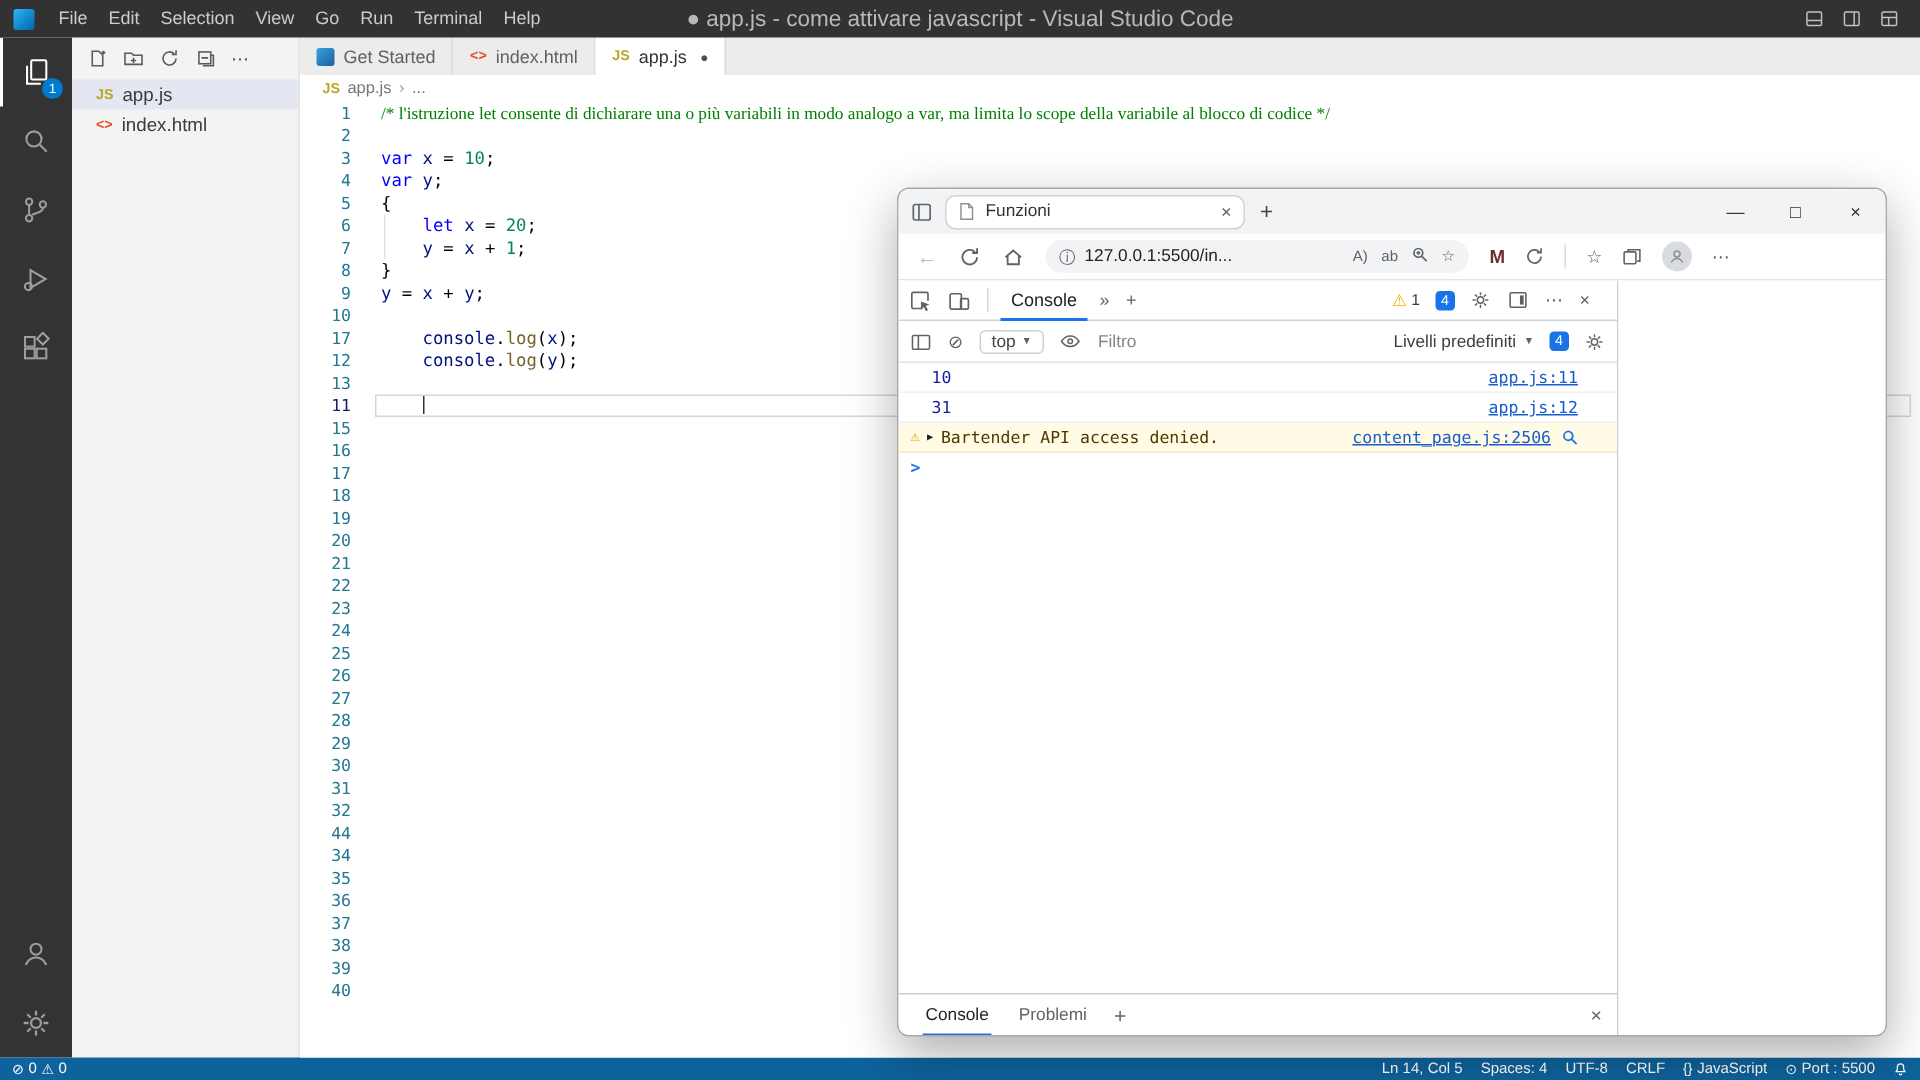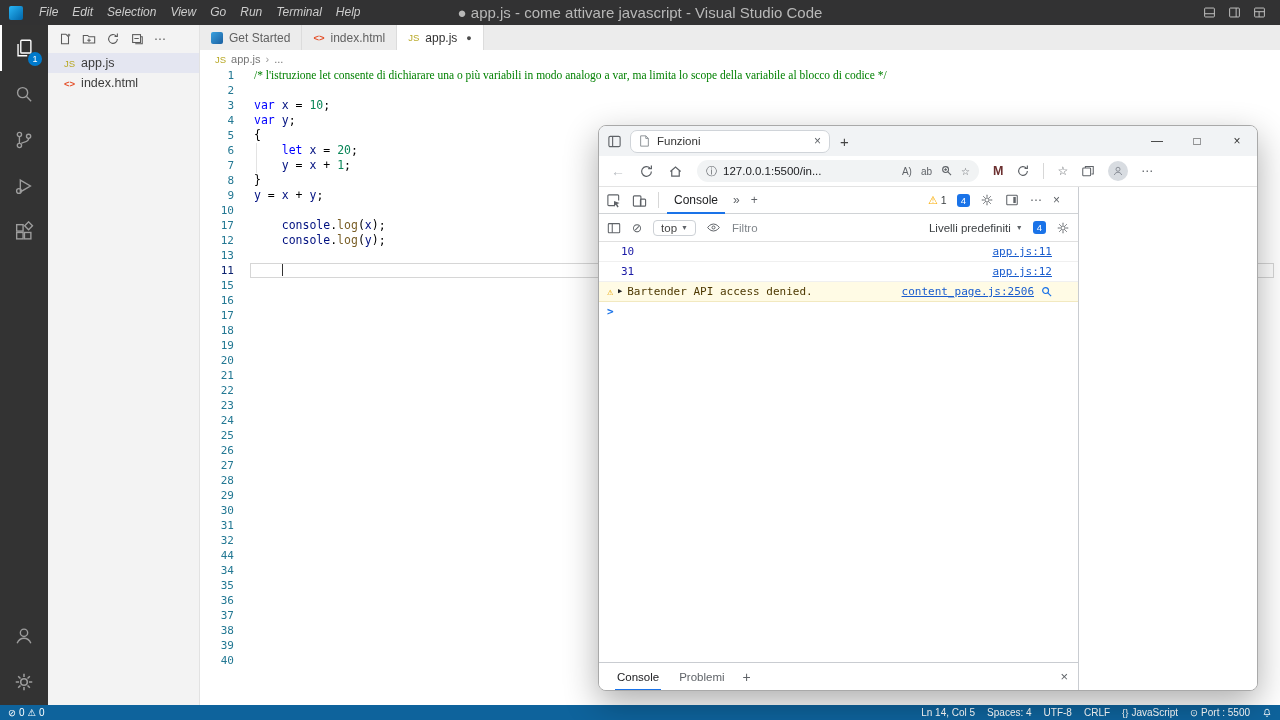--- a/index.html
+++ b/index.html
@@ -3,40 +3,40 @@
 <meta charset="utf-8">
 <style>
   * { margin:0; padding:0; box-sizing:border-box; }
   html,body { width:1280px; height:720px; overflow:hidden; font-family:"Liberation Sans",sans-serif; background:#fff; }
   #screen { position:relative; width:1280px; height:720px; background:#fff; overflow:hidden; }
 
   
   .vsc { position:absolute; inset:0; display:flex; flex-direction:column; }
   .vsc-titlebar { height:25px; background:#323233; display:flex; align-items:center; color:#cccccc; font-size:12px; position:relative; flex:none; }
   .vsc-logo { width:14px; height:14px; margin:0 9px 0 9px; border-radius:2px; background:linear-gradient(135deg,#29b6f6,#0065a9); flex:none; }
-  .vsc-menus { display:flex;font-style:italic; }
+  .vsc-menus { display:flex; }
   .vsc-menus .menu-item { padding:0 7px; line-height:25px; cursor:default; }
   .vsc-wintitle { position:absolute; left:50%; transform:translateX(-50%); color:#b8b8b8; font-size:15px; white-space:nowrap; }
   .vsc-tb-right { margin-left:auto; display:flex; gap:12px; padding-right:14px; color:#c2c2c2; align-items:center; }
   .vsc-tb-right svg { display:block; }
 
   .vsc-main { flex:1; display:flex; min-height:0; }
   .vsc-activitybar { width:48px; background:#333333; display:flex; flex-direction:column; align-items:center; flex:none; }
   .ab-icon { width:48px; height:46px; display:flex; align-items:center; justify-content:center; color:#9d9d9d; position:relative; cursor:pointer; }
   .ab-icon.active { color:#ffffff; box-shadow:inset 2px 0 0 #ffffff; }
   .ab-badge { position:absolute; right:6px; bottom:5px; min-width:14px; height:14px; border-radius:8px; background:#007acc; color:#fff; font-size:9px; display:flex; align-items:center; justify-content:center; padding:0 3px; }
   .ab-spacer { flex:1; }
 
   .vsc-sidebar { width:152px; background:#f3f3f3; border-right:1px solid #e2e2e2; flex:none; font-size:12.5px; color:#3b3b3b; }
   .sb-actions { height:28px; display:flex; align-items:center; gap:10px; padding:0 10px; color:#5a5a5a; }
   .sb-actions svg { display:block; }
   .sb-more { font-size:12px; color:#5a5a5a; }
   .file-row { display:flex; align-items:center; height:20px; padding-left:16px; gap:6px; cursor:pointer; white-space:nowrap; }
   .file-row.selected { background:#e4e6f1; }
-  .fi-js { color:#b8a825; font-weight:normal; font-size:9.5px; letter-spacing:0; }
+  .fi-js { color:#b8a825; font-weight:bold; font-size:9.5px; letter-spacing:0; }
   .fi-html { color:#e44d26; font-weight:bold; font-size:9.5px; }
 
   .vsc-editor { flex:1; display:flex; flex-direction:column; background:#fff; min-width:0; }
   .vsc-tabbar { height:25px; background:#ececec; display:flex; flex:none; }
   .vsc-tab { display:flex; align-items:center; gap:6px; padding:0 11px; font-size:12px; color:#616161; background:#ececec; border-right:1px solid #dcdcdc; cursor:pointer; white-space:nowrap; }
   .vsc-tab.active { background:#ffffff; color:#333333; }
   .gs-icon { width:12px; height:12px; border-radius:2px; background:linear-gradient(135deg,#3aa2e0,#1b5fa0); }
   .tab-dot { font-size:9px; color:#4d4d4d; margin-left:3px; }
   .vsc-breadcrumb { height:18px; display:flex; align-items:center; font-size:11px; color:#767676; padding-left:15px; gap:5px; background:#fff; flex:none; }
   .bc-sep { color:#9a9a9a; }

